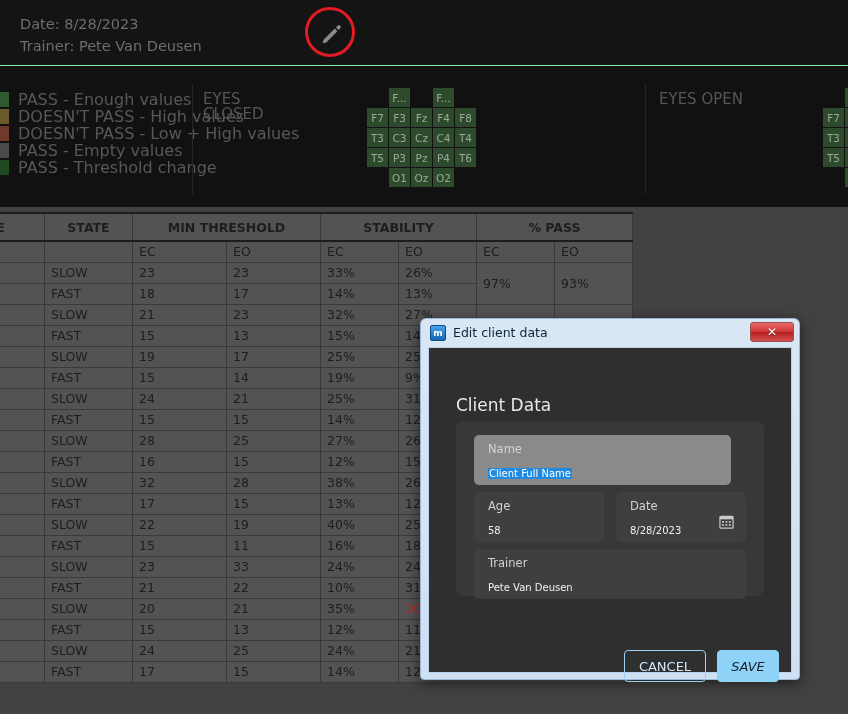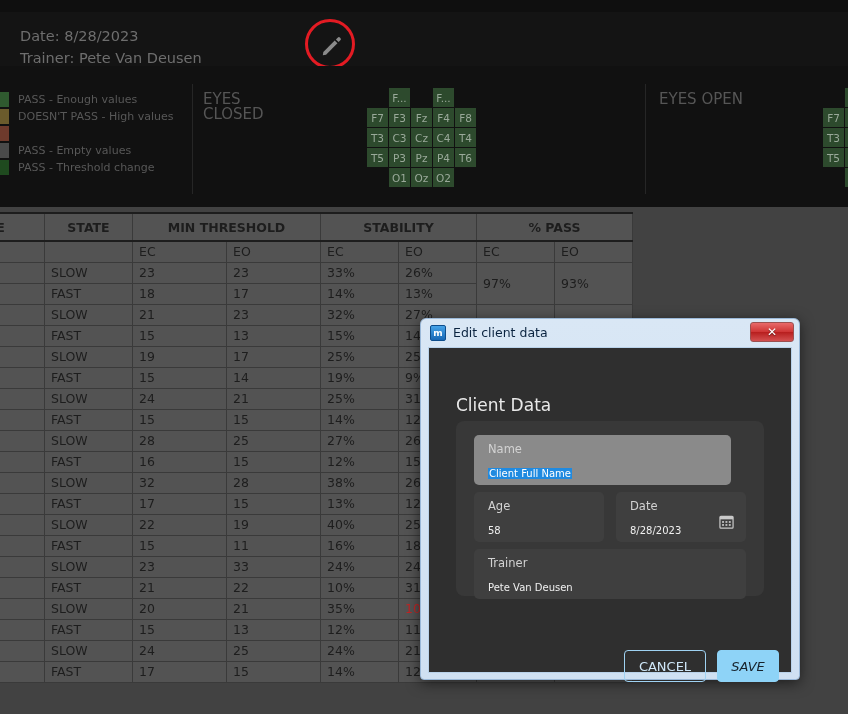--- a/index.html
+++ b/index.html
@@ -6,21 +6,21 @@
     margin: 0; padding: 0;
     width: 848px; height: 714px;
     background: #0f0f0f;
     font-family: "DejaVu Sans", "Liberation Sans", sans-serif;
     overflow: hidden;
   }
   #app { position: relative; width: 848px; height: 714px; }
 
   
   .header {
-    position: absolute; left: 0; top: 12px; width: 848px; height: 65px;
+    position: absolute; left: 0; top: 0; width: 848px; height: 65px;
     background: #141414;
     border-bottom: 2px solid #86efac;
   }
   .header-text { position: absolute; left: 20px; top: 13px; }
   .header-line { color: #6e6e6e; font-size: 14.5px; line-height: 22px; white-space: nowrap; }
 
   .edit-badge {
     position: absolute; left: 305px; top: 7px;
     width: 50px; height: 50px; border-radius: 50%;
     border: 3px solid #e31b23;
@@ -29,21 +29,21 @@
   .edit-badge svg { position: absolute; left: 11px; top: 11px; }
 
   
   .strip {
     position: absolute; left: 0; top: 66px; width: 848px; height: 141px;
     background: #111111;
   }
   .legend { position: absolute; left: 0px; top: 25px; }
   .legend-row { display: flex; align-items: center; height: 17px; }
   .legend-swatch { width: 9px; height: 15px; margin-right: 9px; flex: none; }
-  .legend-label { color: #585858; font-size: 11px; white-space: nowrap; }
+  .legend-label { color: #585858; font-size: 16px; white-space: nowrap; }
 
   .legend-divider {
     position: absolute; left: 192px; top: 18px; width: 1px; height: 110px;
     background: #262626;
   }
   .map-divider {
     position: absolute; left: 645px; top: 18px; width: 1px; height: 110px;
     background: #262626;
   }
 
@@ -221,20 +221,21 @@
       <div class="legend-row">
         <span class="legend-swatch" style="background:#2f5a2f"></span>
         <span class="legend-label">PASS - Enough values</span>
       </div>
       <div class="legend-row">
         <span class="legend-swatch" style="background:#6b5b2c"></span>
         <span class="legend-label">DOESN'T PASS - High values</span>
       </div>
       <div class="legend-row">
         <span class="legend-swatch" style="background:#6e3a2c"></span>
+        <span class="legend-label">DOESN'T PASS - Low + High values</span>
       </div>
       <div class="legend-row">
         <span class="legend-swatch" style="background:#4a4a4a"></span>
         <span class="legend-label">PASS - Empty values</span>
       </div>
       <div class="legend-row">
         <span class="legend-swatch" style="background:#1f4a1f"></span>
         <span class="legend-label">PASS - Threshold change</span>
       </div>
     </div>

